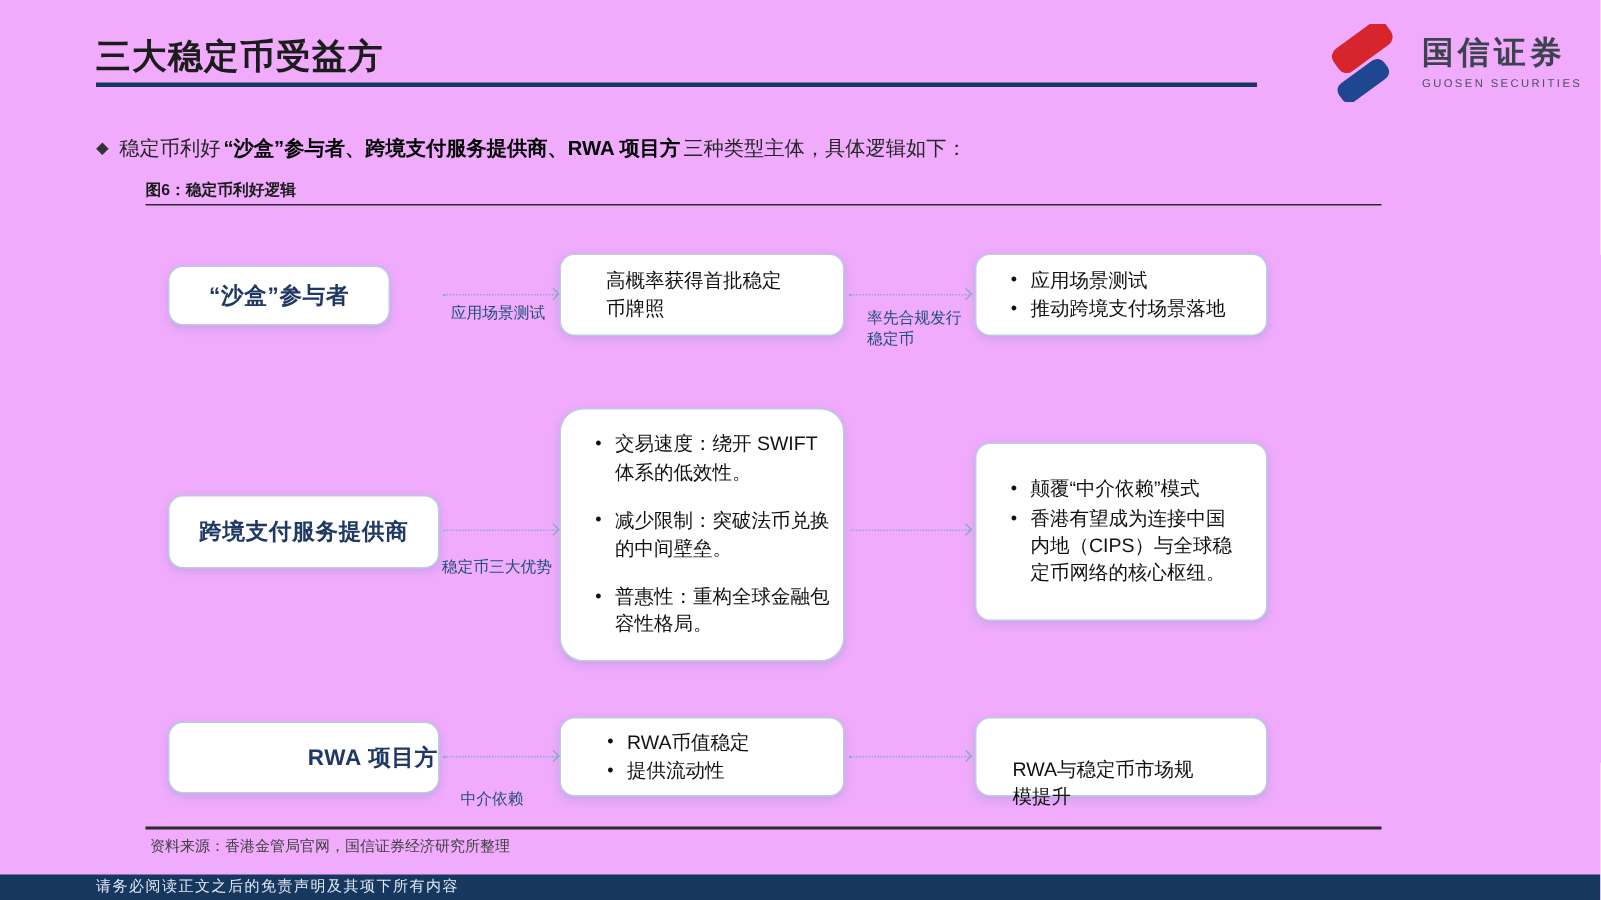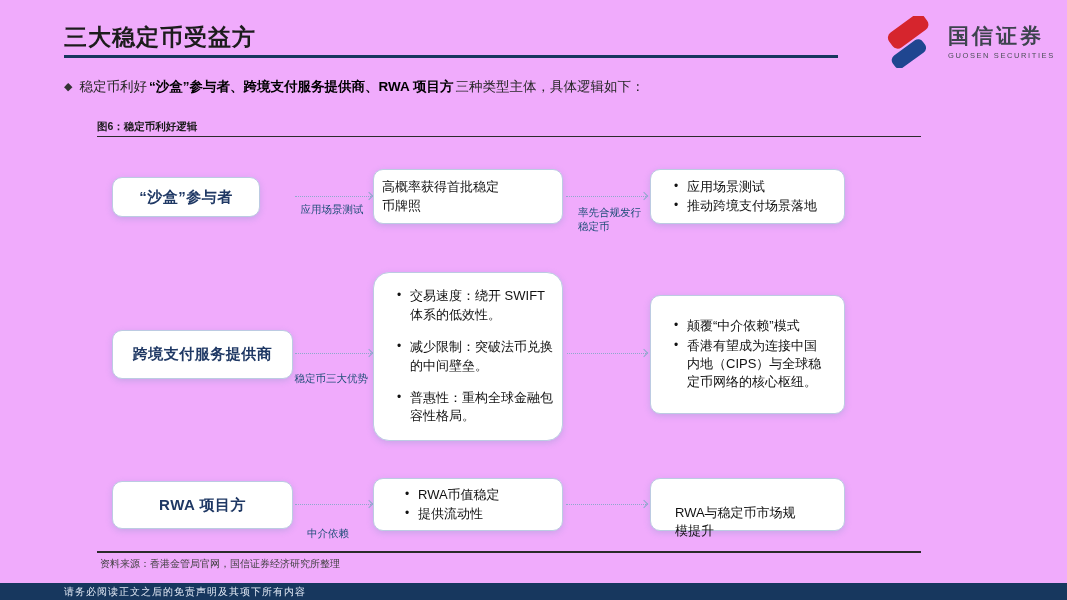--- a/index.html
+++ b/index.html
@@ -11,38 +11,38 @@
   .page-title{
     position:absolute;left:64px;top:22px;margin:0;
     font-size:23px;font-weight:bold;color:var(--title-color,#1c1c1c);letter-spacing:1px;
   }
   .title-rule{position:absolute;left:64px;top:55px;width:774px;height:3px;background:var(--navy,#17375e);}
   .logo{position:absolute;left:879px;top:16px;display:flex;align-items:center;gap:9px;}
   .logo svg{display:block;}
   .logo-cn{font-size:21px;font-weight:600;color:#3d434e;letter-spacing:3px;line-height:1.1;}
   .logo-en{font-size:7.5px;font-weight:normal;color:#4a4f57;letter-spacing:1.6px;margin-top:3px;}
   
-  .intro{position:absolute;left:64px;top:78px;margin:0;font-size:13.5px;color:#262626;line-height:1.4;}
+  .intro{position:absolute;left:64px;top:90px;margin:0;font-size:13.5px;color:#262626;line-height:1.4;}
   .intro .diamond{font-size:11px;color:#333;margin-right:7px;vertical-align:1px;}
   .intro b{color:#000;margin:0 2px;}
   
   .fig-caption{position:absolute;left:97px;top:120px;font-size:10.5px;font-weight:bold;color:#1a1a1a;}
   .hr{position:absolute;left:97px;width:824px;background:#2b2b2b;}
   .hr.top{top:136px;height:1px;}
   .hr.bot{top:551px;height:2px;}
   .fig-source{position:absolute;left:100px;top:557px;font-size:10px;color:#3f3f3f;}
   
   .box{
     position:absolute;background:#fff;border:1px solid var(--box-border,#bccbe2);
     border-radius:10px;box-shadow:0 2px 6px rgba(120,148,196,.32);
     display:flex;align-items:center;box-sizing:border-box;
   }
   .entity{justify-content:center;font-size:15px;font-weight:bold;color:var(--entity-color,#1f3864);letter-spacing:.5px;}
   .btext{font-size:13px;color:#111;line-height:1.42;}
-  .plain{padding-left:8px;}
+  .plain{padding-left:30px;}
   .blist{display:flex;flex-direction:column;justify-content:center;width:100%;padding:6px 6px 6px 14px;box-sizing:border-box;}
   .bi{display:flex;align-items:flex-start;}
   .bi .dot{width:22px;text-align:center;flex:none;font-size:12px;}
   .bi .tx{flex:1;}
   .gap .bi + .bi{margin-top:14px;}
   .tight .bi + .bi{margin-top:1px;}
   
   .arrow{position:absolute;height:0;border-top:1.5px dotted var(--arrow-color,#8fa9cc);}
   .arrow::after{
     content:"";position:absolute;right:-1px;top:-4.5px;width:5px;height:5px;
@@ -132,21 +132,21 @@
           <span class="dot">•</span>
           <span class="tx" style="max-width:136px;">颠覆“中介依赖”模式</span>
         </div>
       <div class="bi">
           <span class="dot">•</span>
           <span class="tx" style="max-width:136px;">香港有望成为连接中国内地（CIPS）与全球稳定币网络的核心枢纽。</span>
         </div>
     </div>
   </div>
 
-  <div class="box entity" style="left:112px;top:481px;width:181px;height:48px;">
+  <div class="box entity" style="left:112px;top:481px;width:181px;height:48px;justify-content:flex-end;">
     <span>RWA 项目方</span>
   </div>
   <div class="arrow" style="left:295px;top:504px;width:76px;"></div>
   <div class="alabel" style="left:290px;top:527px;width:76px;text-align:center;">中介依赖</div>
   <div class="box btext" style="left:373px;top:478px;width:190px;height:53px;">
     <div class="blist tight" style="padding-left:22px;">
       <div class="bi">
           <span class="dot">•</span>
           <span class="tx">RWA币值稳定</span>
         </div>

